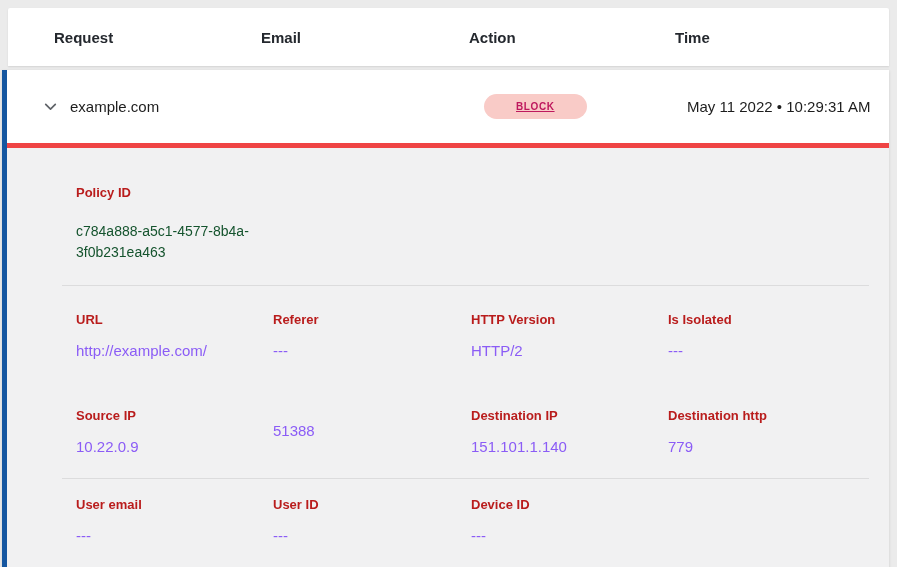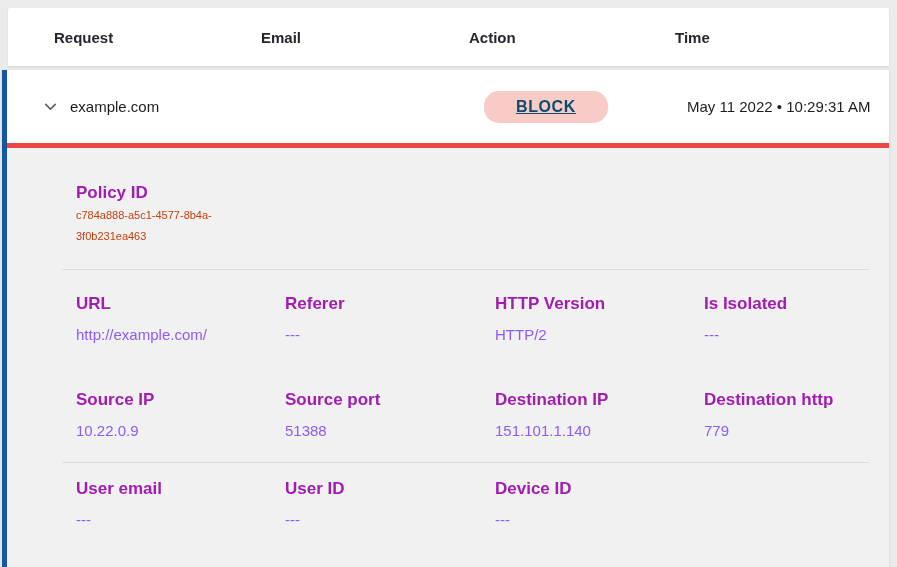--- a/index.html
+++ b/index.html
@@ -45,69 +45,68 @@
     cursor: pointer;
   }
   .chevron { width: 17px; height: 17px; display: inline-block; }
   .cell-request { font-size: 15px; color: #1d1d1d; }
   .badge {
     display: inline-block;
     margin-left: 8px;
     padding: 7px 32px;
     border-radius: 15px;
     background: #f9cbc7;
-    color: #0c4a6e;
-    font-size: 16px;
+    color: #be185d;
+    font-size: 10px;
     font-weight: 700;
     letter-spacing: 0.6px;
     text-decoration: underline;
   }
   .cell-time {
     font-size: 15px;
     line-height: 23px;
     padding-left: 5px;
     padding-right: 14px;
     color: #1d1d1d;
   }
   
   .panel {
     background: #f1f1f2;
     padding: 37px 20px 40px 55px;
     min-height: 420px;
   }
   .policy-section { padding-left: 14px; }
   .field-label {
-    font-size: 17px;
+    font-size: 13px;
     font-weight: 700;
-    color: #a21caf;
+    color: #b91c1c;
     line-height: 16px;
   }
   .policy-link {
     display: inline-block;
-    margin-top: 4px;
+    margin-top: 20px;
     max-width: 200px;
-    font-size: 11px;
+    font-size: 14px;
     line-height: 21px;
-    color: #c2410c;
+    color: #14532d;
     text-decoration: none;
     overflow-wrap: anywhere;
     cursor: pointer;
   }
   .divider {
     border: none;
     border-top: 1px solid #dcdcdd;
     margin: 22px 0 0 0;
   }
   .divider.second { margin-top: 23px; }
   .fields-grid {
     display: grid;
     grid-template-columns: 197px 198px 197px 1fr;
     padding-left: 14px;
     margin-top: 26px;
-    gap: 12px;
   }
   .fields-grid.gap-large { margin-top: 49px; }
   .fields-grid.gap-after-divider { margin-top: 18px; }
   .field-value {
     margin-top: 14px;
     font-size: 15px;
     color: #8b5cf6;
     line-height: 17px;
   }
 </style>
@@ -164,21 +163,20 @@
         <div class="field-value">---</div>
       </div>
     </div>
 
     <div class="fields-grid gap-large">
       <div>
         <div class="field-label">Source IP</div>
         <div class="field-value">10.22.0.9</div>
       </div>
       <div>
-        <div class="field-label">Source port</div>
         <div class="field-value">51388</div>
       </div>
       <div>
         <div class="field-label">Destination IP</div>
         <div class="field-value">151.101.1.140</div>
       </div>
       <div>
         <div class="field-label">Destination http</div>
         <div class="field-value">779</div>
       </div>

